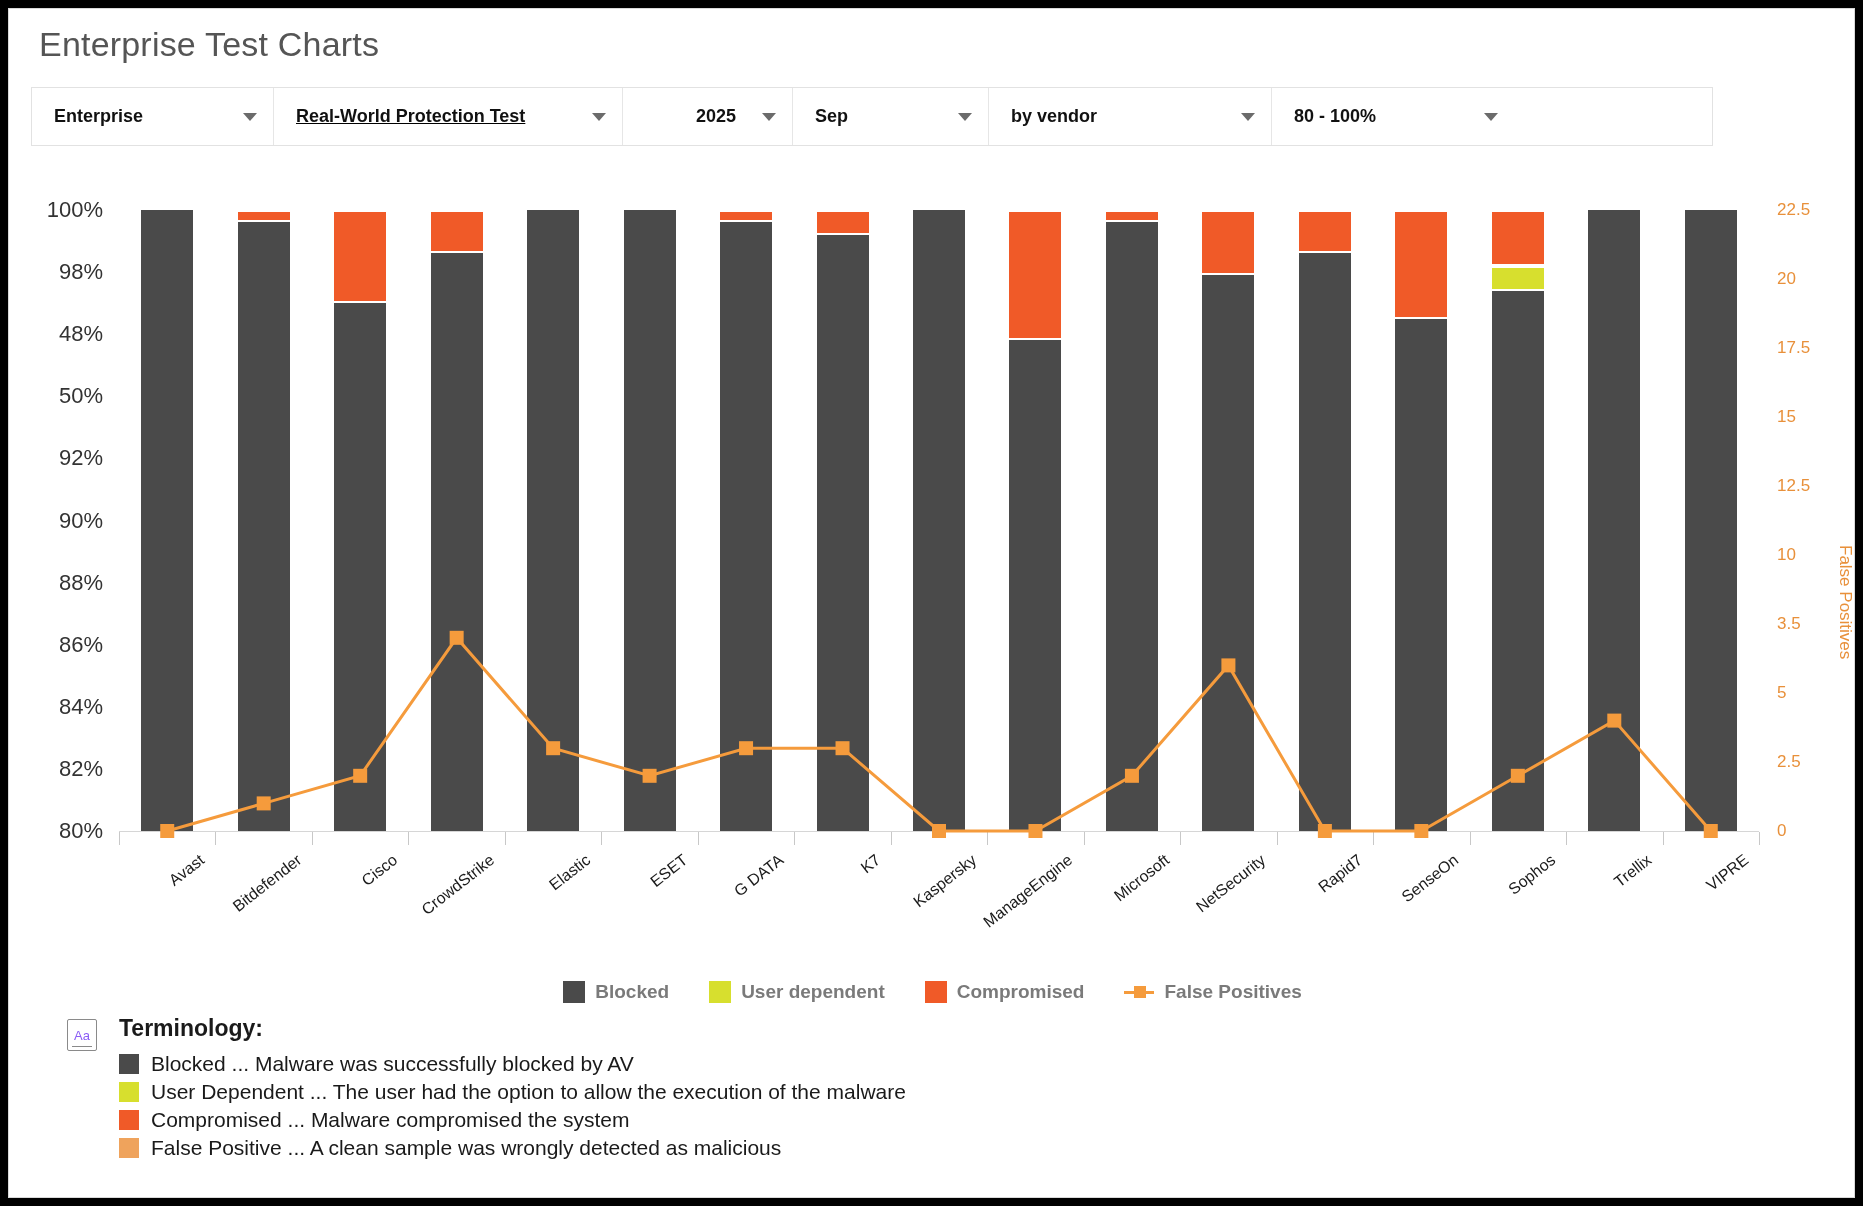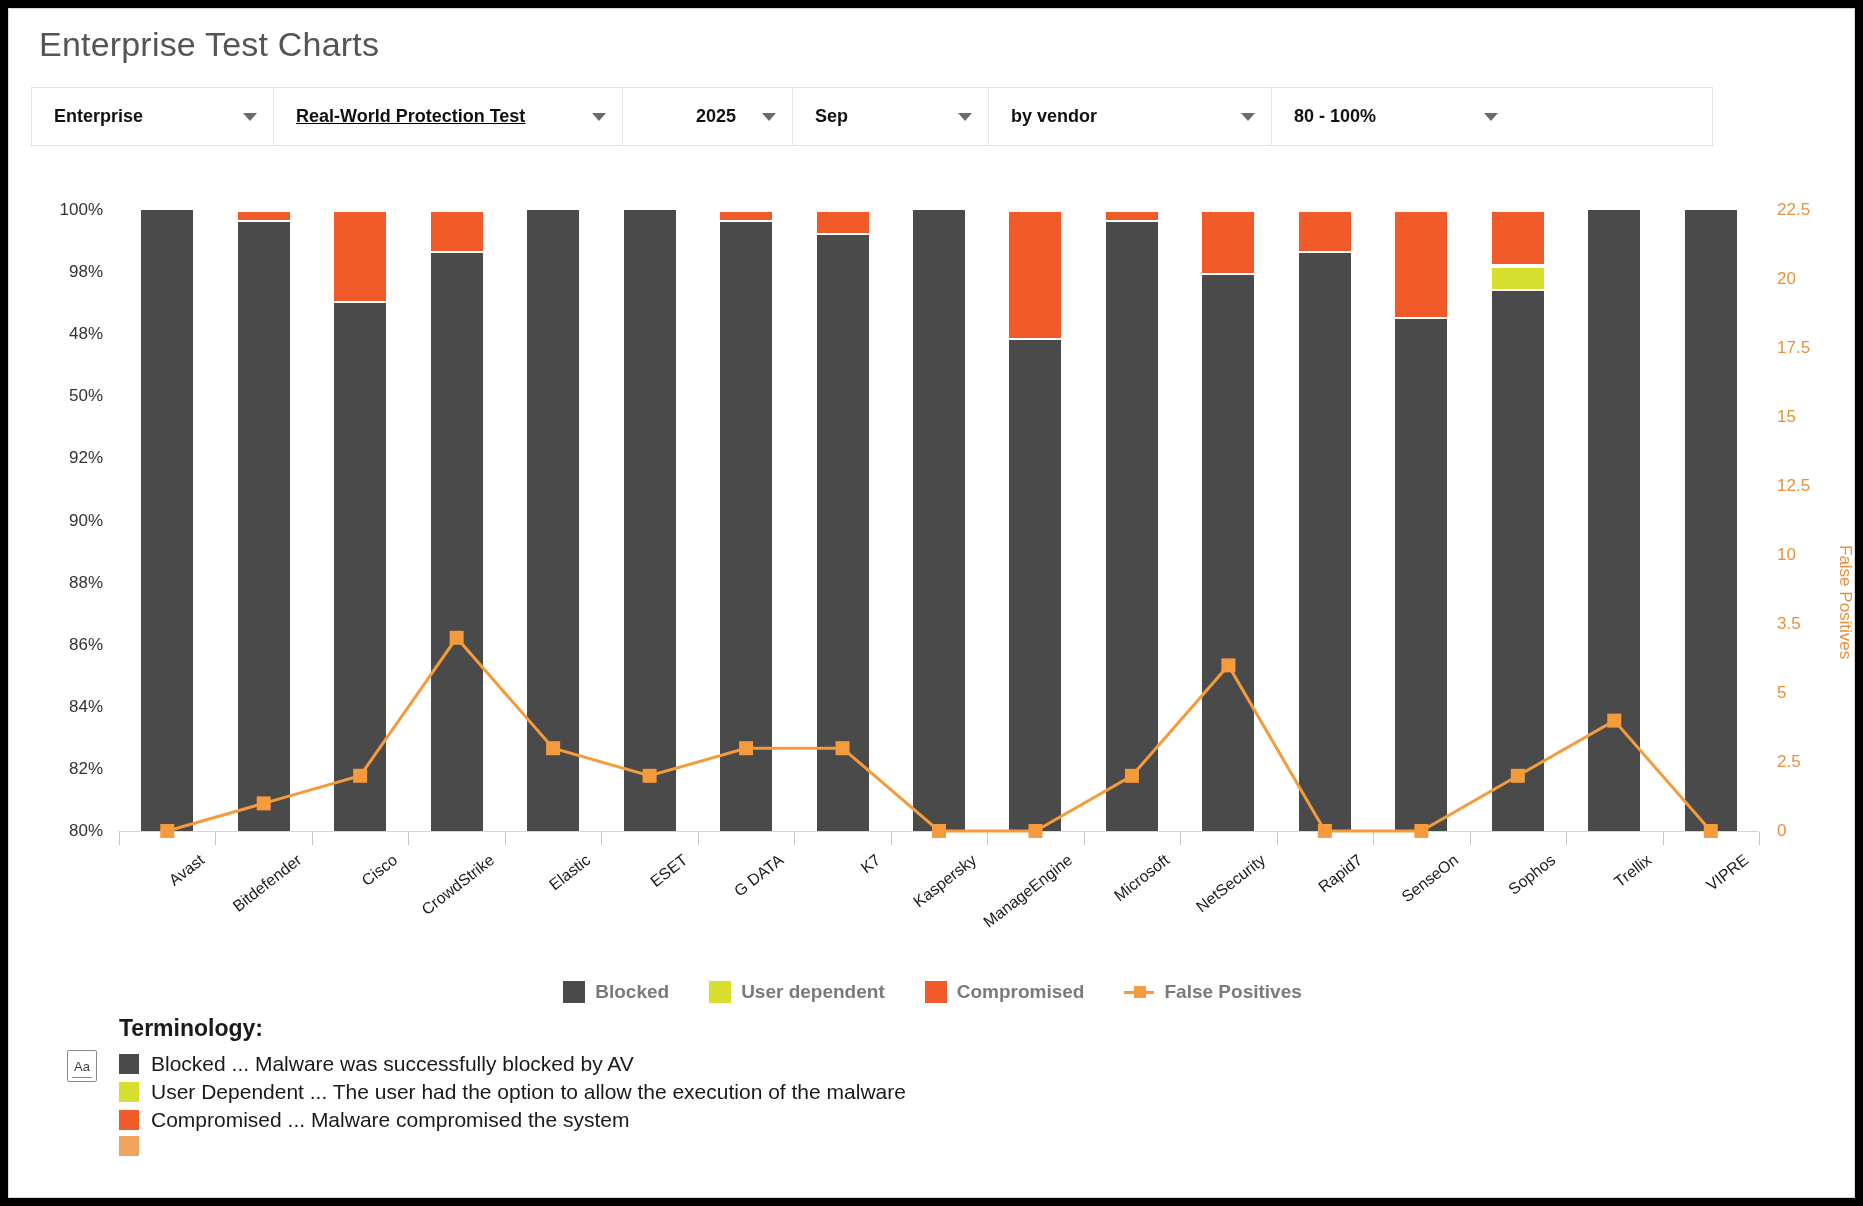--- a/index.html
+++ b/index.html
@@ -60,21 +60,21 @@
     position:absolute; left:0; top:150px;
     width:1847px; height:700px;
   }
   #plot {
     position:absolute;
     left:110px; top:51px;
     width:1640px; height:621px;
   }
   .ytick {
     position:absolute; right:1753px;
-    font-size:17px; color:#333; text-align:right;
+    font-size:22px; color:#333; text-align:right;
     width:80px; transform:translateY(-50%);
     white-space:nowrap;
   }
   .y2tick {
     position:absolute; left:1768px;
     font-size:17px; color:#e8903a; text-align:left;
     width:70px; transform:translateY(-50%);
     white-space:nowrap;
   }
   #y2title {
@@ -135,22 +135,22 @@
     position:absolute; top:5px; left:10px; width:12px; height:12px; background:#f59b3c;
   }
 
   
   #terminology { position:absolute; left:58px; top:1010px; }
   #aa-icon {
     position:absolute; left:0; top:0;
     width:30px; height:32px;
     border:1px solid #8a8a8a; border-radius:2px;
     background:#fff;
-    font-size:13px; color:#404040;
-    display:flex; align-items:center; justify-content:center;margin-top:31px;
+    font-size:13px; color:#8b5cf6;
+    display:flex; align-items:center; justify-content:center;
   }
   #aa-icon::after{
     content:""; position:absolute; left:4px; right:4px; bottom:3px;
     height:1px; background:#8a8a8a;
   }
   #term-body { position:absolute; left:52px; top:-4px; }
   #term-title {
     font-size:23px; font-weight:bold; color:#1a1a1a;
     margin-bottom:10px;
   }
@@ -412,18 +412,19 @@
           <div class="term-row">
             <span class="sw" style="background: rgb(215, 223, 46);"></span>
             <span class="txt">User Dependent ... The user had the option to allow the execution of the malware</span>
           </div>
           <div class="term-row">
             <span class="sw" style="background: rgb(240, 90, 40);"></span>
             <span class="txt">Compromised ... Malware compromised the system</span>
           </div>
           <div class="term-row">
             <span class="sw" style="background: rgb(239, 163, 92);"></span>
+            <span class="txt">False Positive ... A clean sample was wrongly detected as malicious</span>
           </div>
         </div>
     </div>
   </div>
 
 </div>
 
 </body></html>

